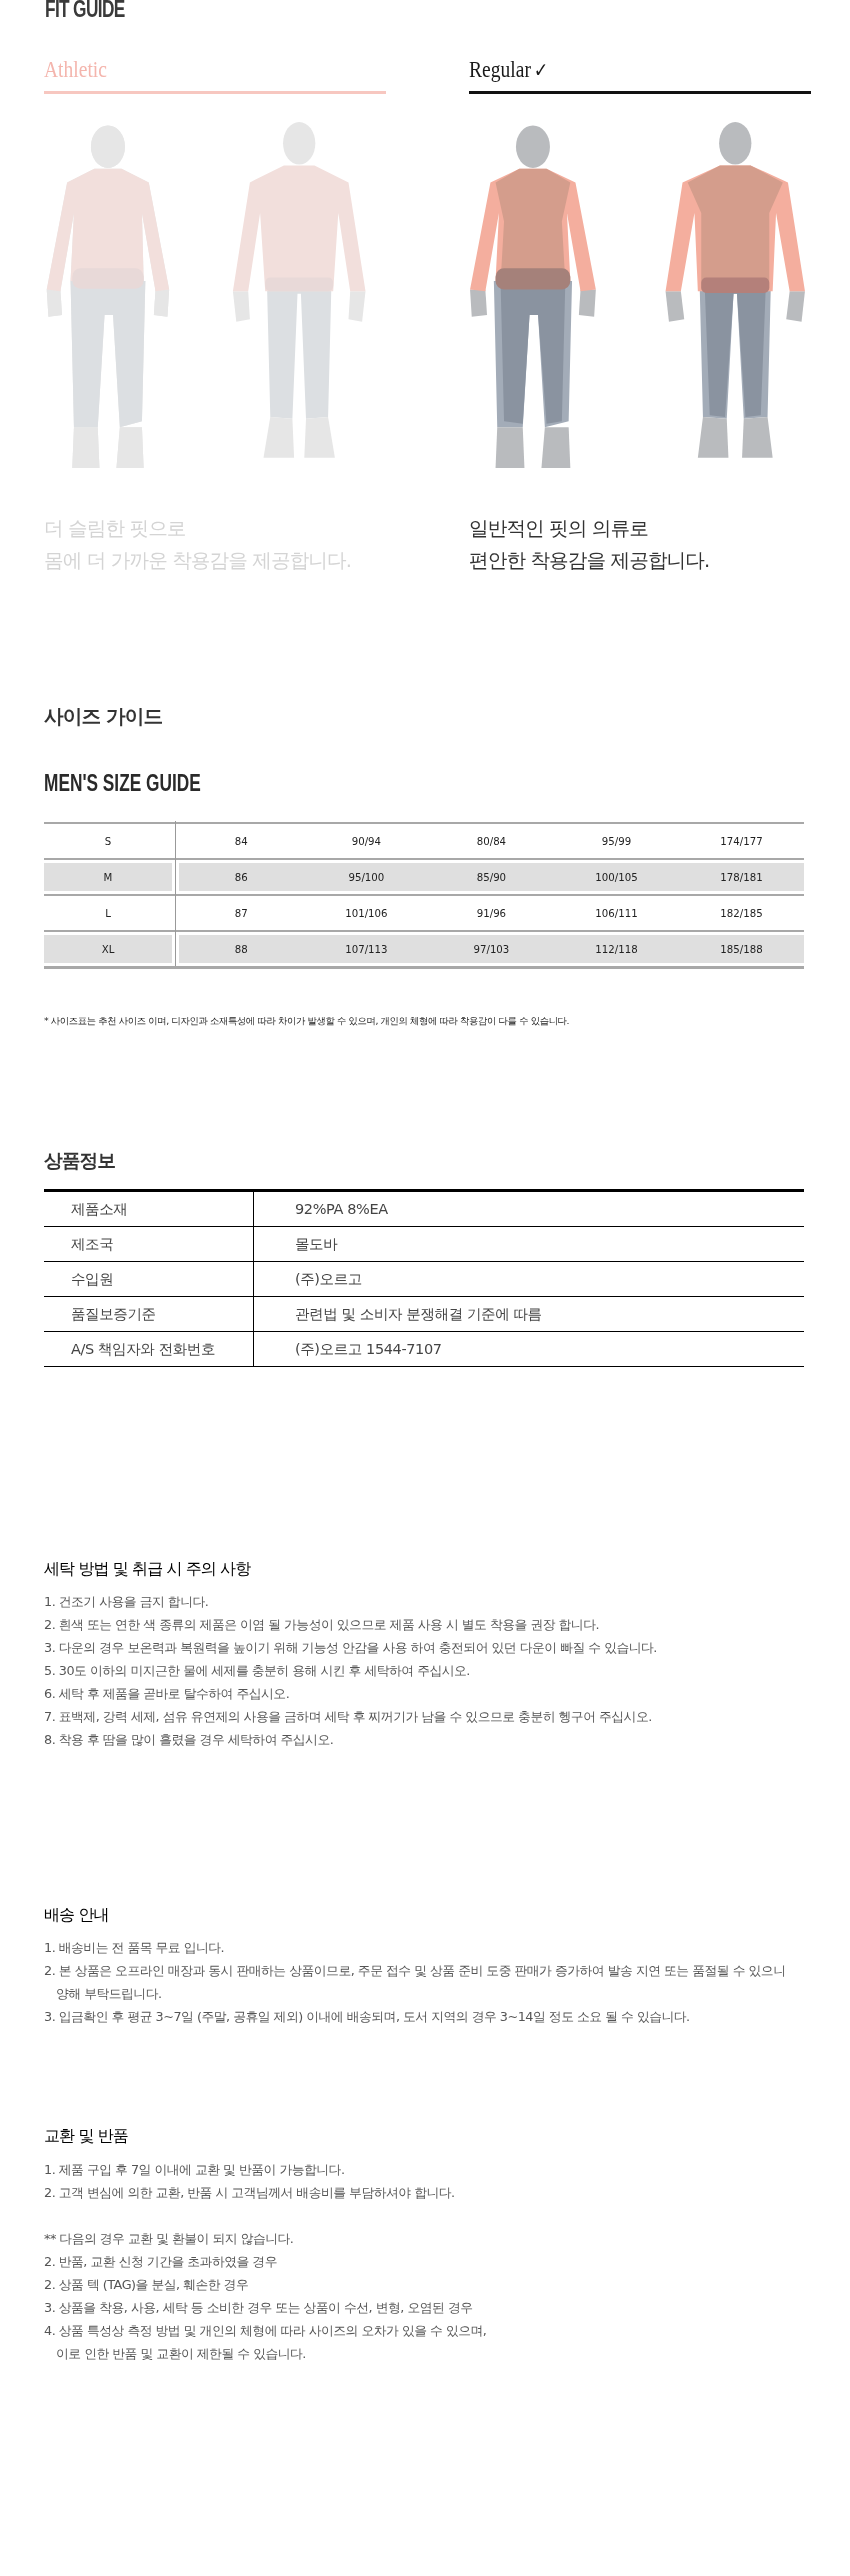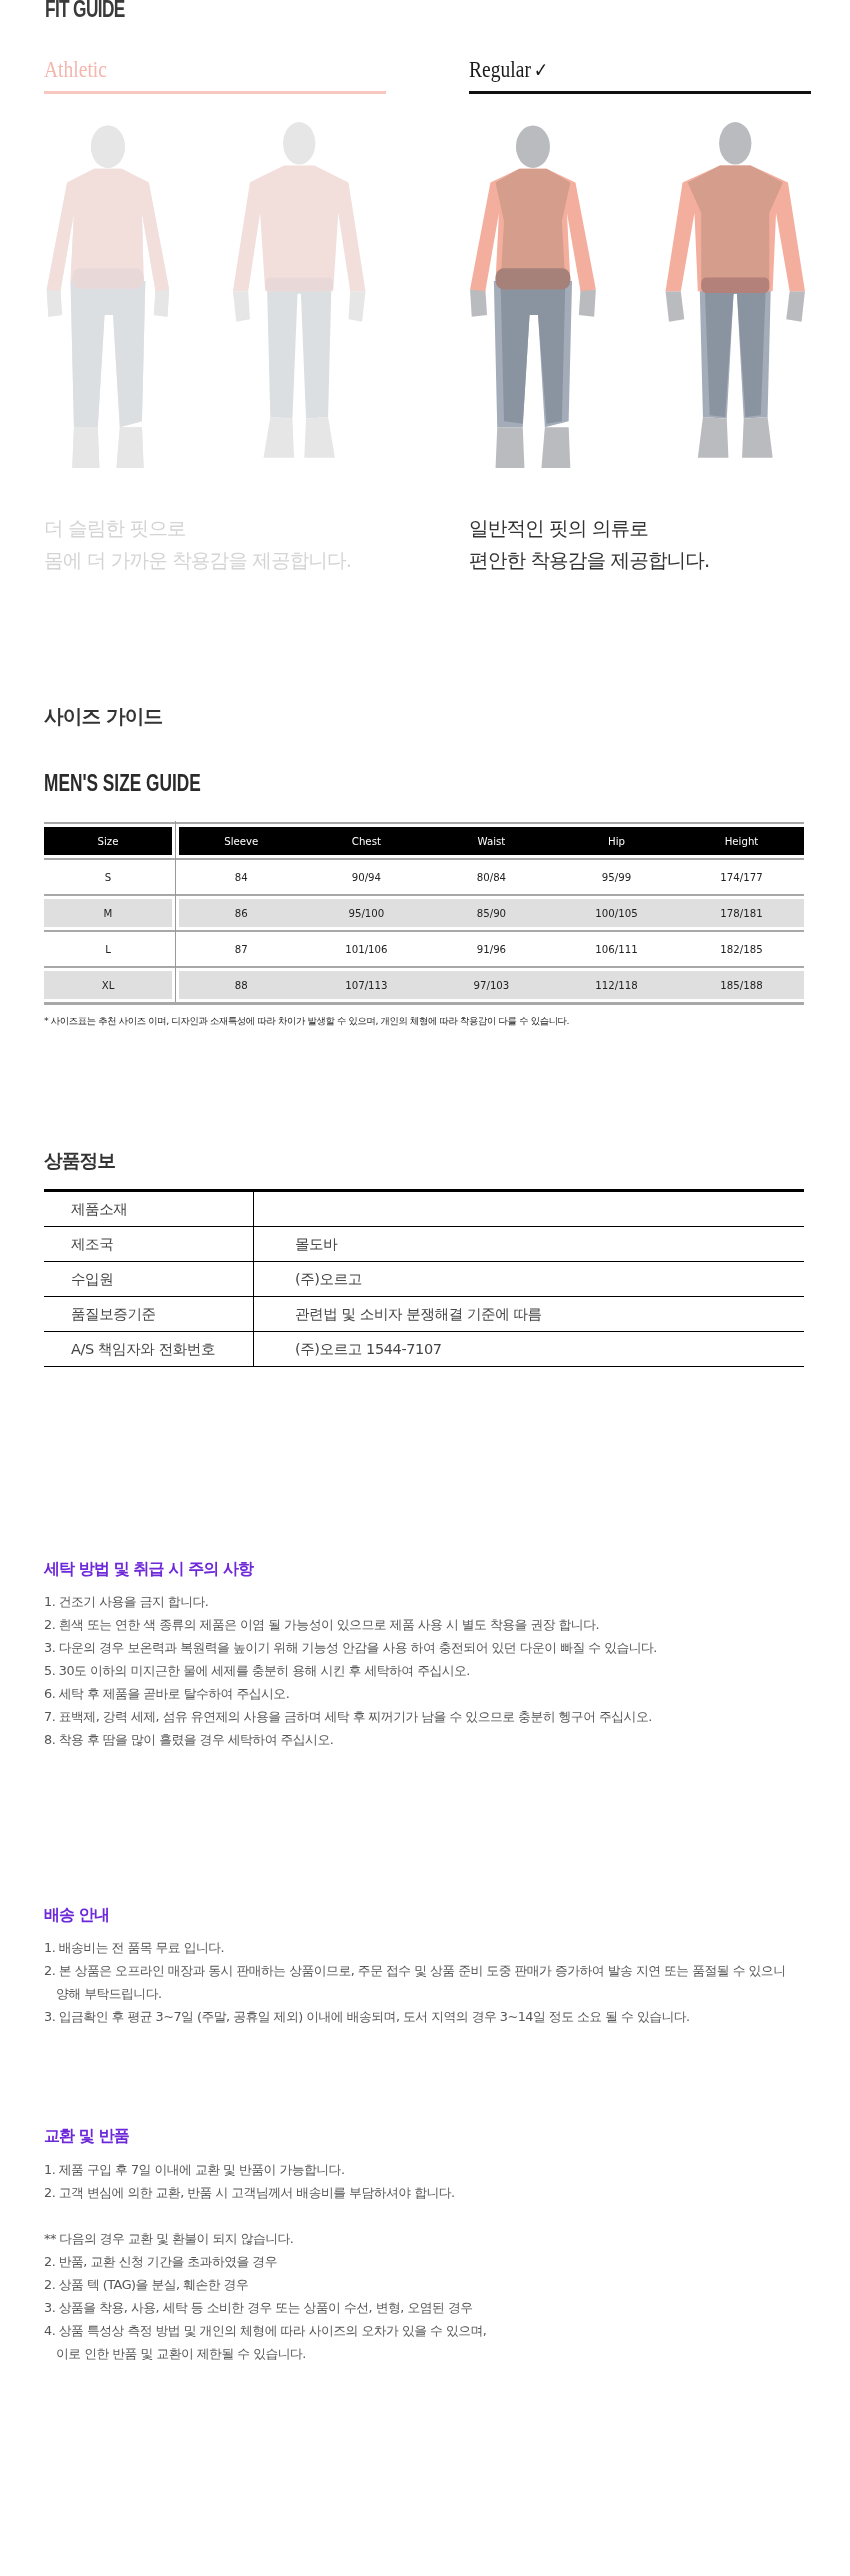--- a/index.html
+++ b/index.html
@@ -56,21 +56,21 @@
     .size-note { left: 44px; top: 1015px; font-size: 9.4px; color: #222; letter-spacing: -0.4px; }
 
     
     .info-title { left: 44px; top: 1148px; font-size: 18.7px; font-weight: bold; color: #333; letter-spacing: -0.9px; }
     .info-table { left: 44px; top: 1189px; width: 760px; border-top: 3.4px solid #000; }
     .info-row { display: flex; height: 35px; border-bottom: 0.9px solid #000; }
     .info-row .k { width: 210px; border-right: 0.9px solid #000; padding-left: 27px; display: flex; align-items: center; font-size: 14.5px; color: #444; letter-spacing: -0.4px; }
     .info-row .v { flex: 1; padding-left: 41px; display: flex; align-items: center; font-size: 14.5px; color: #444; letter-spacing: -0.4px; }
 
     
-    .sec-title { left: 44px; font-size: 16px; font-weight: bold; color: #6d28d9; letter-spacing: -0.9px; }
+    .sec-title { left: 44px; font-size: 16px; font-weight: normal; color: #000000; letter-spacing: -0.9px; }
     .sec-list { left: 44px; font-size: 12.8px; line-height: 23px; color: #555; letter-spacing: -0.5px; }
     .sec-list .indent { padding-left: 12px; }
     .sec-list .gap { height: 23px; }
   </style>
 </head>
 <body>
 
 <div class="abs fit-title">FIT GUIDE</div>
 
 <div class="abs fit-tab tab-athletic">
@@ -171,31 +171,20 @@
 </div>
 <div class="abs fig-desc active">
   <div>일반적인 핏의 의류로</div>
   <div>편안한 착용감을 제공합니다.</div>
 </div>
 
 <div class="abs kor-title">사이즈 가이드</div>
 <div class="abs men-title">MEN'S SIZE GUIDE</div>
 
 <div class="abs size-table">
-  <div class="st-row head">
-    <div class="st-cell-size">Size</div>
-    <div class="st-sep"></div>
-    <div class="st-rest">
-      <div class="c">Sleeve</div>
-      <div class="c">Chest</div>
-      <div class="c">Waist</div>
-      <div class="c">Hip</div>
-      <div class="c">Height</div>
-    </div>
-  </div>
   <div class="st-row">
     <div class="st-cell-size">S</div>
     <div class="st-sep"></div>
     <div class="st-rest">
       <div class="c">84</div>
       <div class="c">90/94</div>
       <div class="c">80/84</div>
       <div class="c">95/99</div>
       <div class="c">174/177</div>
     </div>
@@ -234,20 +223,21 @@
     </div>
   </div>
   <div class="st-bottom"></div>
 </div>
 <div class="abs size-note">* 사이즈표는 추천 사이즈 이며, 디자인과 소재특성에 따라 차이가 발생할 수 있으며, 개인의 체형에 따라 착용감이 다를 수 있습니다.</div>
 
 <div class="abs info-title">상품정보</div>
 <div class="abs info-table">
   <div class="info-row">
     <div class="k">제품소재</div>
+    <div class="v">92%PA 8%EA</div>
   </div>
   <div class="info-row">
     <div class="k">제조국</div>
     <div class="v">몰도바</div>
   </div>
   <div class="info-row">
     <div class="k">수입원</div>
     <div class="v">(주)오르고</div>
   </div>
   <div class="info-row">

